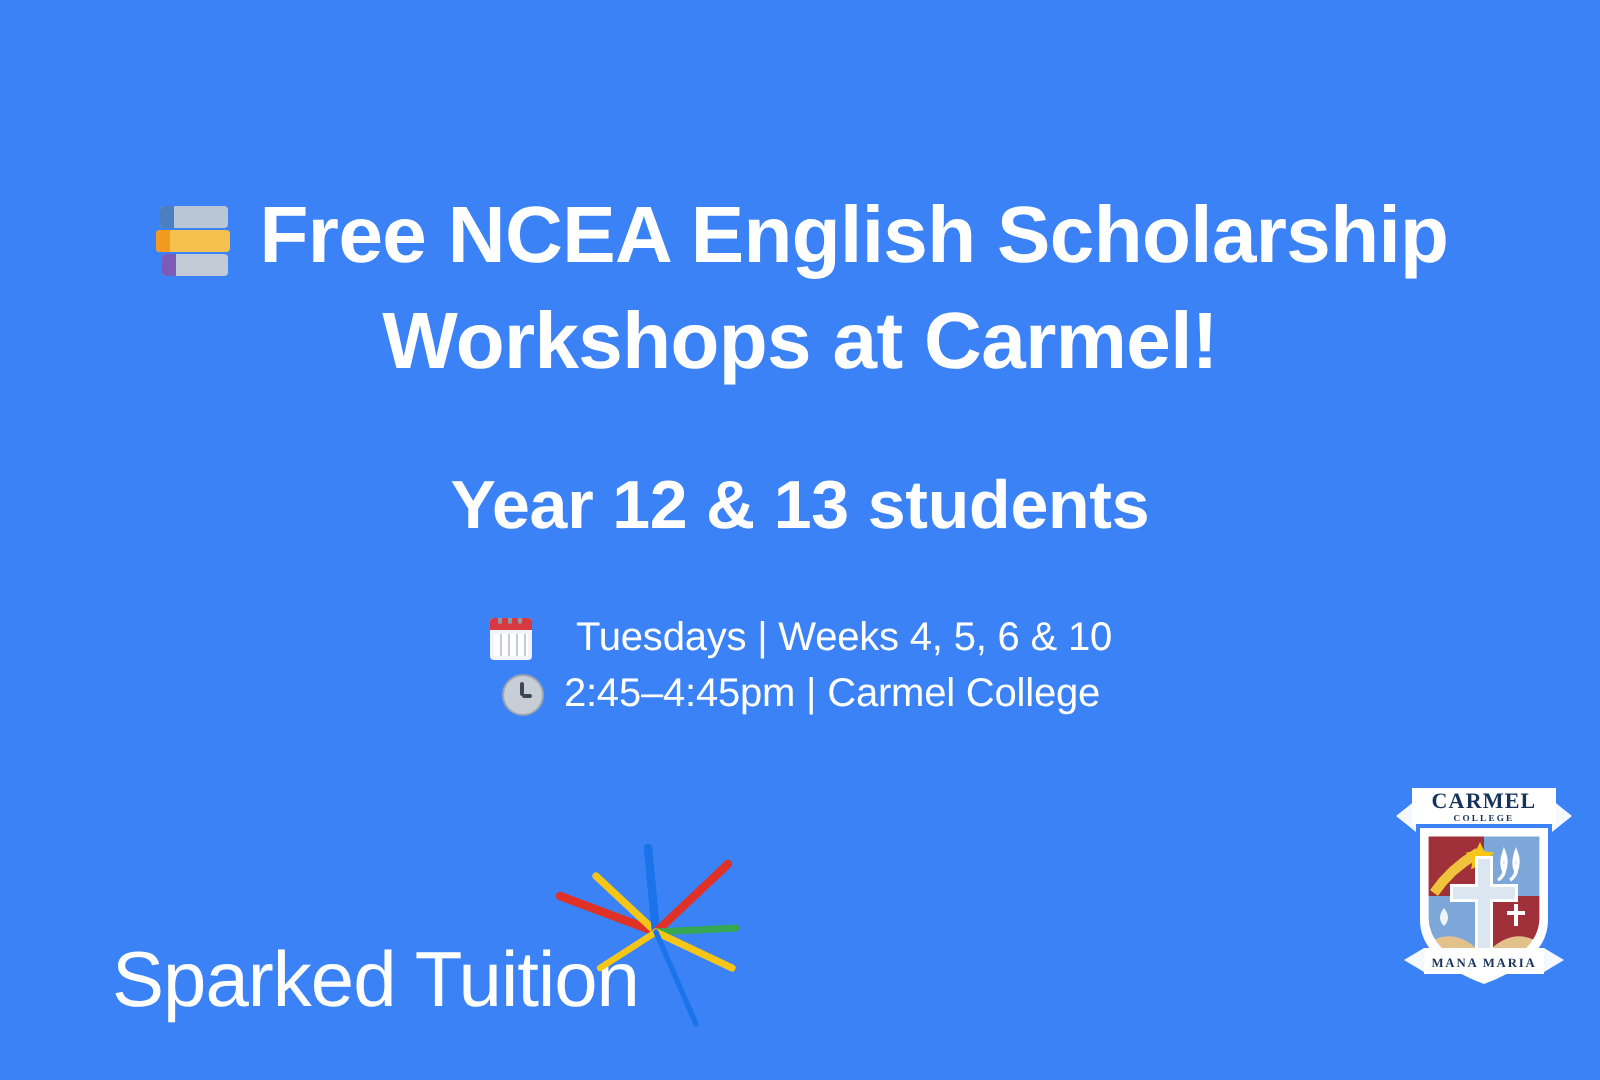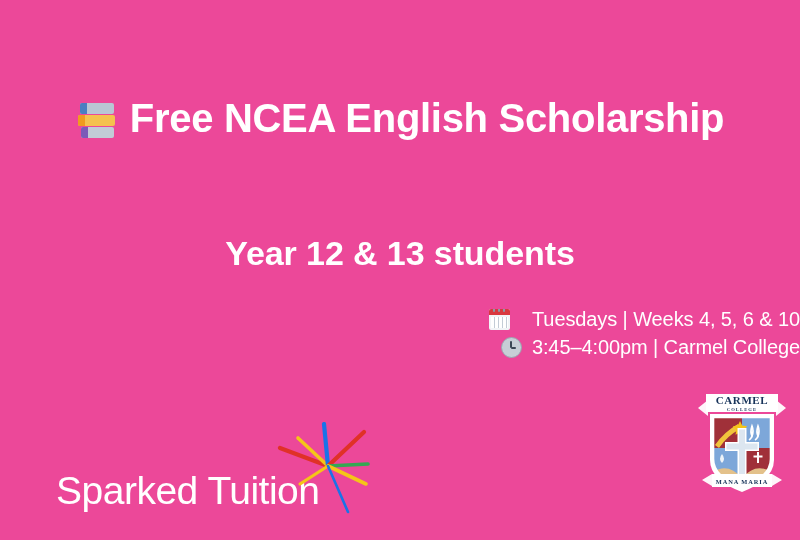--- a/index.html
+++ b/index.html
@@ -87,21 +87,21 @@
   }
 
   
   .details {
     position: absolute;
     top: 305px;
     left: 0;
     width: 800px;
     display: flex;
     flex-direction: column;
-    align-items: flex-end;
+    align-items: center;
   }
   .detail-row {
     display: flex;
     align-items: center;
     height: 28px;
   }
   .detail-row .detail-icon {
     flex: 0 0 24px;
     width: 24px;
     height: 24px;
@@ -211,37 +211,38 @@
     position: absolute;
     left: 694px;
     top: 388px;
     width: 96px;
     height: 110px;
   }
 </style>
 </head>
 <body>
 
-<div id="poster" style="background: #ec4899;">
+<div id="poster" style="background: #3b82f6;">
 
   <div class="title-block">
     <div class="title-line title-line-1">
       <span class="books-icon">
         <span class="bk bk1">
             <span class="bk-spine"></span>
           </span>
         <span class="bk bk2">
             <span class="bk-spine"></span>
           </span>
         <span class="bk bk3">
             <span class="bk-spine"></span>
           </span>
       </span>
       <span>Free NCEA English Scholarship</span>
     </div>
+    <div class="title-line">Workshops at Carmel!</div>
   </div>
 
   <div class="subtitle">Year 12 &amp; 13 students</div>
 
   <div class="details">
 
     <div class="detail-row row-date">
       <span class="detail-icon">
         <span class="cal">
           <span class="cal-top"></span>
@@ -254,21 +255,21 @@
       <span class="detail-text">Tuesdays | Weeks 4, 5, 6 &amp; 10</span>
     </div>
 
     <div class="detail-row row-time">
       <span class="detail-icon">
         <span class="clock">
           <span class="hand hand-m"></span>
           <span class="hand hand-h"></span>
         </span>
       </span>
-      <span class="detail-text">3:45–4:00pm | Carmel College</span>
+      <span class="detail-text">2:45–4:45pm | Carmel College</span>
     </div>
 
   </div>
 
   <div class="sparked-logo">
     <span class="sparked-wordmark">Sparked Tuition</span>
     <span class="spark-burst">
       <svg width="100" height="92" viewBox="0 0 100 92">
         <g stroke-linecap="round" fill="none">
 

